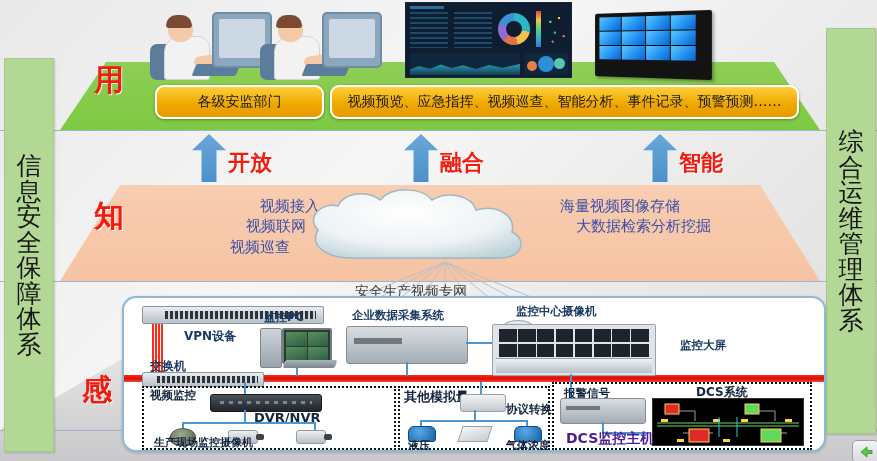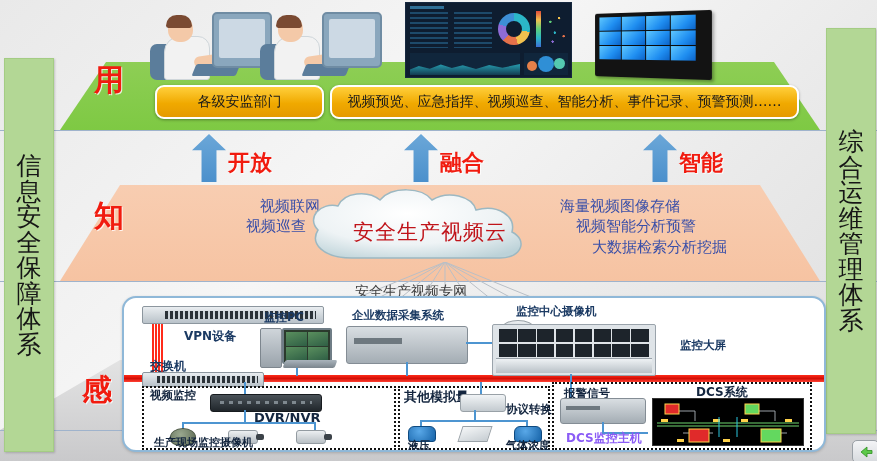--- a/index.html
+++ b/index.html
@@ -291,41 +291,40 @@
   <div class="arrow" style="left:404px;top:134px;"></div>
   <div class="arrow-lbl" style="left:440px;top:148px;">融合</div>
 
   <div class="arrow" style="left:643px;top:134px;"></div>
   <div class="arrow-lbl" style="left:679px;top:148px;">智能</div>
 
   <div class="band-mid"></div>
   <div class="arrow-lbl" style="left:94px;top:196px;font-size:30px;">知</div>
 
   <div class="mid-left">
+    <div>视频接入</div>
     <div>视频联网</div>
     <div>视频巡查</div>
   </div>
 
   <div class="cloud">
     <svg width="260" height="86" viewBox="0 0 260 86" aria-hidden="true">
       <defs>
         <radialGradient id="cg" cx="45%" cy="35%" r="75%">
           <stop offset="0%" stop-color="#ffffff"></stop>
           <stop offset="60%" stop-color="#eef3f5"></stop>
           <stop offset="100%" stop-color="#bcd2d8"></stop>
         </radialGradient>
       </defs>
       <path d="M52 70 C22 70 10 55 18 42 C6 30 20 14 38 18 C44 4 68 2 80 12 C92 -2 122 -1 132 12 C148 2 172 8 176 22 C198 16 216 28 212 44 C228 52 222 70 200 70 Z" fill="url(#cg)" stroke="#9cb8c2" stroke-width="1.5"></path>
     </svg>
-    <div class="cloud-text">安全生产视频云</div>
   </div>
 
   <div class="mid-right">
     <div>海量视频图像存储</div>
-    <div>视频智能分析预警</div>
     <div>大数据检索分析挖掘</div>
   </div>
 
   <div class="fan">
     <svg width="230" height="46" viewBox="0 0 230 46" aria-hidden="true">
       <g stroke="#b9bfc6" stroke-width="1" fill="none">
         <line x1="115" y1="0" x2="2" y2="46"></line>
         <line x1="115" y1="0" x2="30" y2="46"></line>
         <line x1="115" y1="0" x2="58" y2="46"></line>
         <line x1="115" y1="0" x2="86" y2="46"></line>
@@ -425,21 +424,21 @@
     <div class="dev sensor-blue" style="left:390px;top:128px;width:26px;height:14px;"></div>
     <div class="lbl" style="left:284px;top:140px;font-size:11px;color:#14263f;">液压</div>
     <div class="lbl" style="left:334px;top:140px;font-size:11px;color:#14263f;margin-top:12px;">粉尘</div>
     <div class="lbl" style="left:382px;top:140px;font-size:11px;color:#14263f;">气体浓度</div>
 
     <div class="dotted-box" style="left:428px;top:84px;width:256px;height:64px;"></div>
     <div class="lbl" style="left:440px;top:88px;font-size:11.5px;color:#14263f;">报警信号</div>
     <div class="dev server" style="left:436px;top:100px;width:84px;height:24px;"></div>
     <div class="vline" style="left:478px;top:124px;height:10px;"></div>
     <div class="hline" style="left:478px;top:134px;width:46px;"></div>
-    <div class="lbl" style="left:442px;top:132px;font-size:12px;color:#8b5cf6;">DCS监控主机</div>
+    <div class="lbl" style="left:442px;top:132px;font-size:14px;color:#4c1d95;">DCS监控主机</div>
     <div class="lbl" style="left:572px;top:86px;font-size:12px;color:#14263f;">DCS系统</div>
     <div class="dev dcs" style="left:528px;top:100px;width:150px;height:46px;">
       <svg width="150" height="46" viewBox="0 0 150 46" aria-hidden="true">
         <rect x="0" y="0" width="150" height="46" fill="#000"></rect>
         <g stroke="#6fd66f" stroke-width="1" fill="none">
           <line x1="4" y1="24" x2="146" y2="24"></line>
           <line x1="4" y1="27" x2="146" y2="27"></line>
         </g>
         <g stroke="#9aa0a6" stroke-width="1" fill="none">
           <path d="M20 12 h22 v10"></path>

